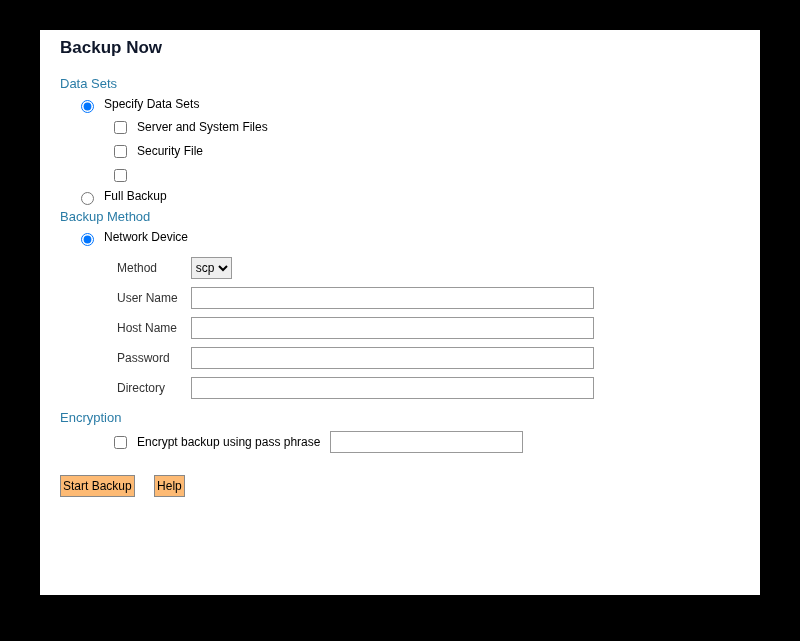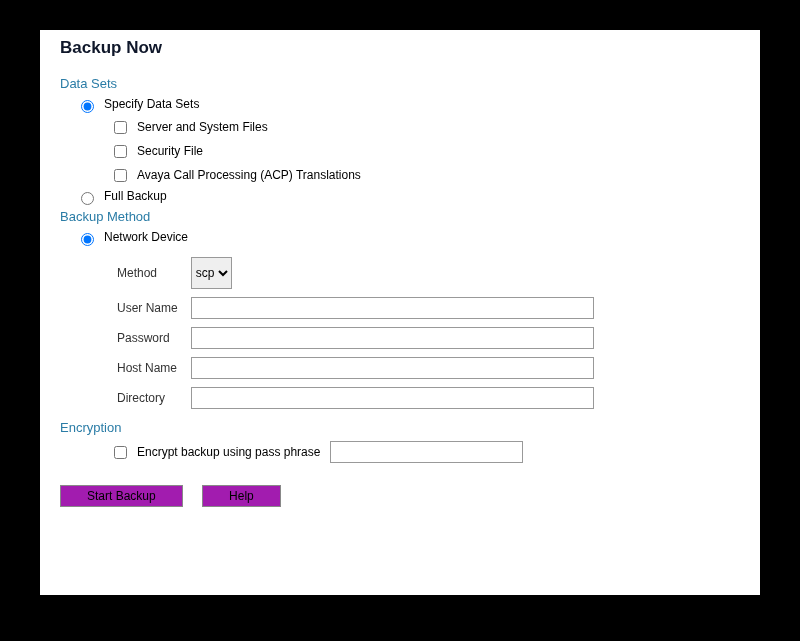--- a/index.html
+++ b/index.html
@@ -71,21 +71,21 @@
       height: 18px;
       border: 1px solid #999;
       padding: 1px 3px;
       font-family: inherit;
       font-size: 12px;
     }
     select {
       border: 1px solid #999;
       font-family: inherit;
       font-size: 12px;
-      height: 32px;
+      height: 22px;
       background: #efefef;
     }
     .encrypt-row {
       margin: 6px 0 4px 50px;
       display: flex;
       align-items: center;
     }
     .encrypt-row input[type="checkbox"] {
       margin-right: 10px;
     }
@@ -95,23 +95,23 @@
       border: 1px solid #999;
       margin-left: 10px;
       padding: 1px 3px;
     }
     .button-row {
       margin-top: 22px;
     }
     button {
       font-family: inherit;
       font-size: 12px;
-      padding: 3px 26px;
+      padding: 3px 2px;
       border: 1px solid #888;
-      background: #a21caf;
+      background: #fdba74;
       cursor: pointer;
       margin-right: 16px;
     }
   </style>
 </head>
 <body>
 
 <div class="page">
 
   <h1>Backup Now</h1>
@@ -129,21 +129,20 @@
     <span>Server and System Files</span>
   </div>
 
   <div class="checkbox-row">
     <input type="checkbox" style="">
     <span>Security File</span>
   </div>
 
   <div class="checkbox-row">
     <input type="checkbox" style="">
-    <span>Avaya Call Processing (ACP) Translations</span>
   </div>
 
   <div class="radio-row">
     <input type="radio" name="datasets" style="">
     <span>Full Backup</span>
   </div>
 
   <div class="section-heading">Backup Method</div>
 
   <div class="radio-row">
@@ -159,26 +158,26 @@
         <select>
           <option>scp</option>
         </select>
       </td>
     </tr>
     <tr>
       <td class="label">User Name</td>
       <td><input type="text" value="" style=""></td>
     </tr>
     <tr>
+      <td class="label">Host Name</td>
+      <td><input type="text" value="" style=""></td>
+    </tr>
+    <tr>
       <td class="label">Password</td>
       <td><input type="password" value="" style=""></td>
-    </tr>
-    <tr>
-      <td class="label">Host Name</td>
-      <td><input type="text" value="" style=""></td>
     </tr>
     <tr>
       <td class="label">Directory</td>
       <td><input type="text" value="" style=""></td>
     </tr>
   </tbody>
     </table>
 
   <div class="section-heading">Encryption</div>
 

